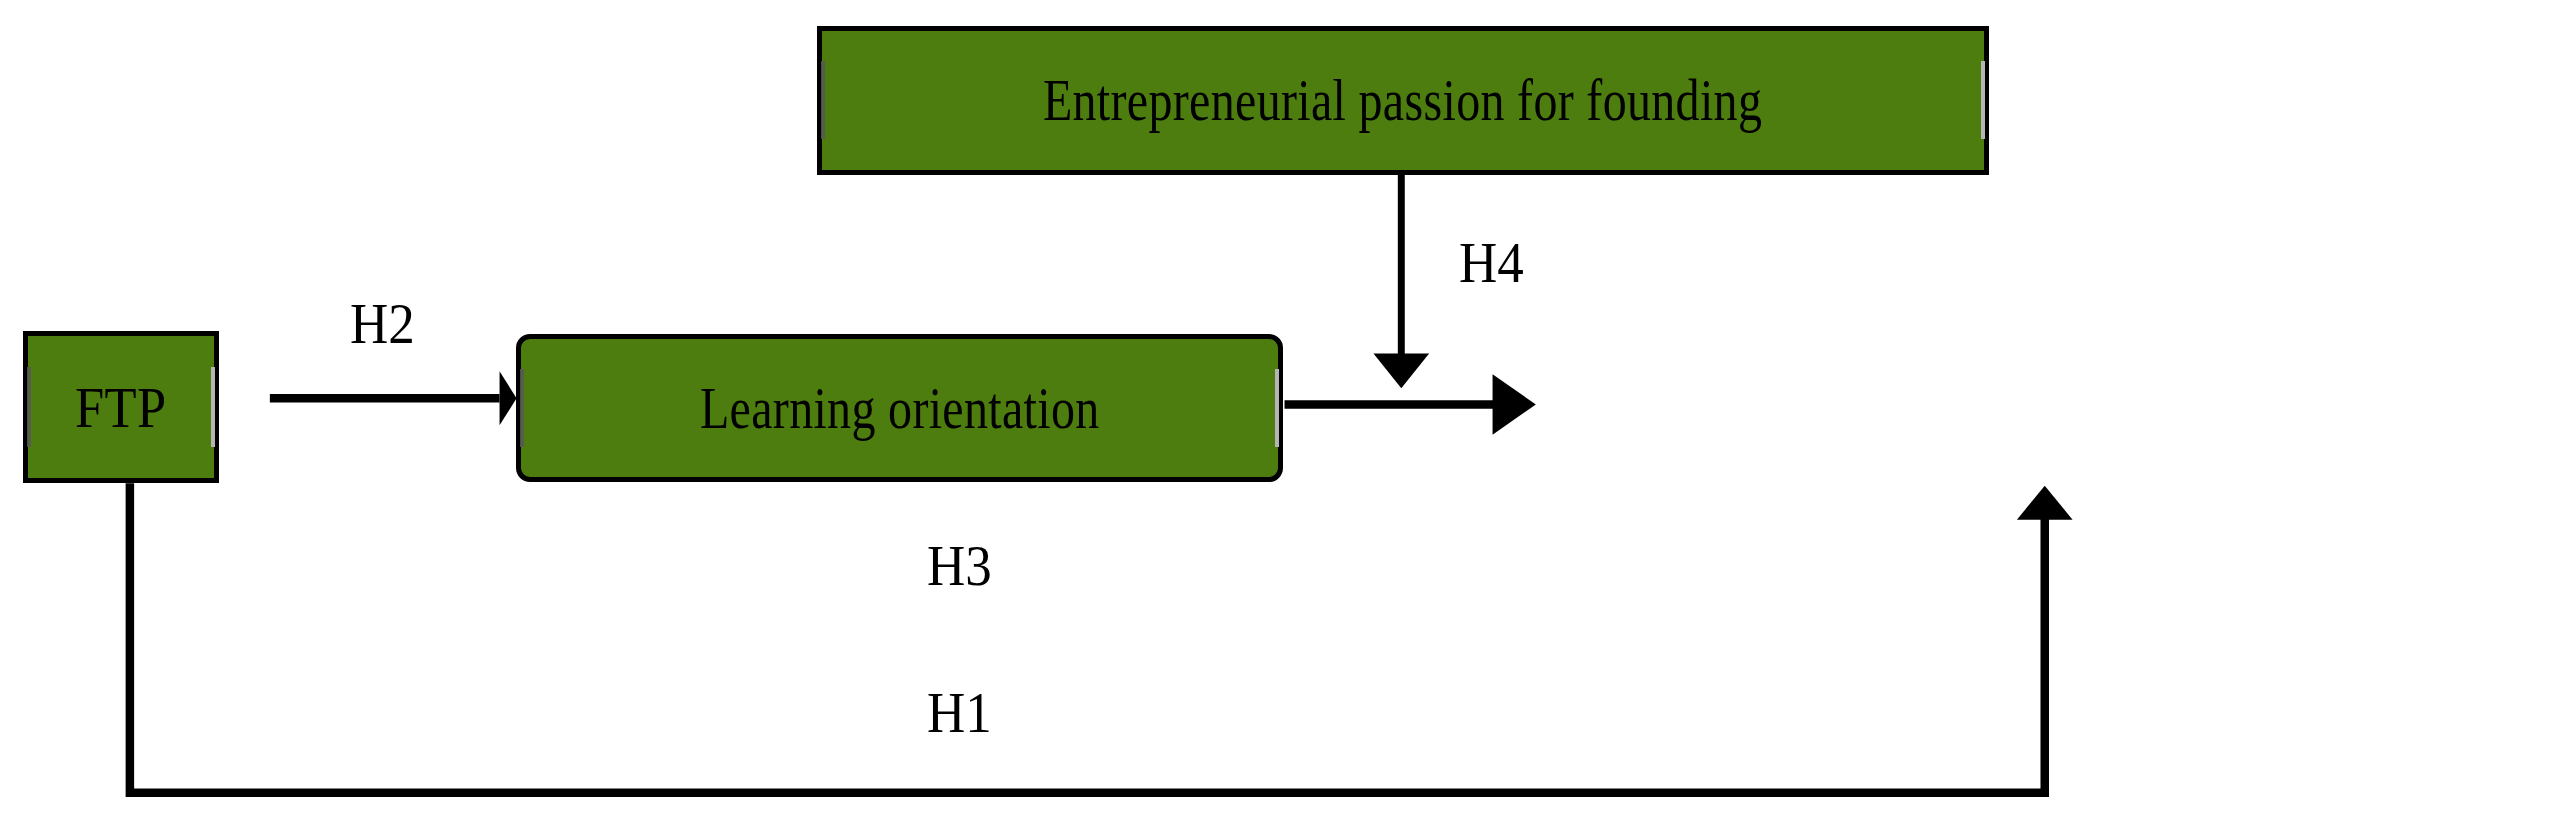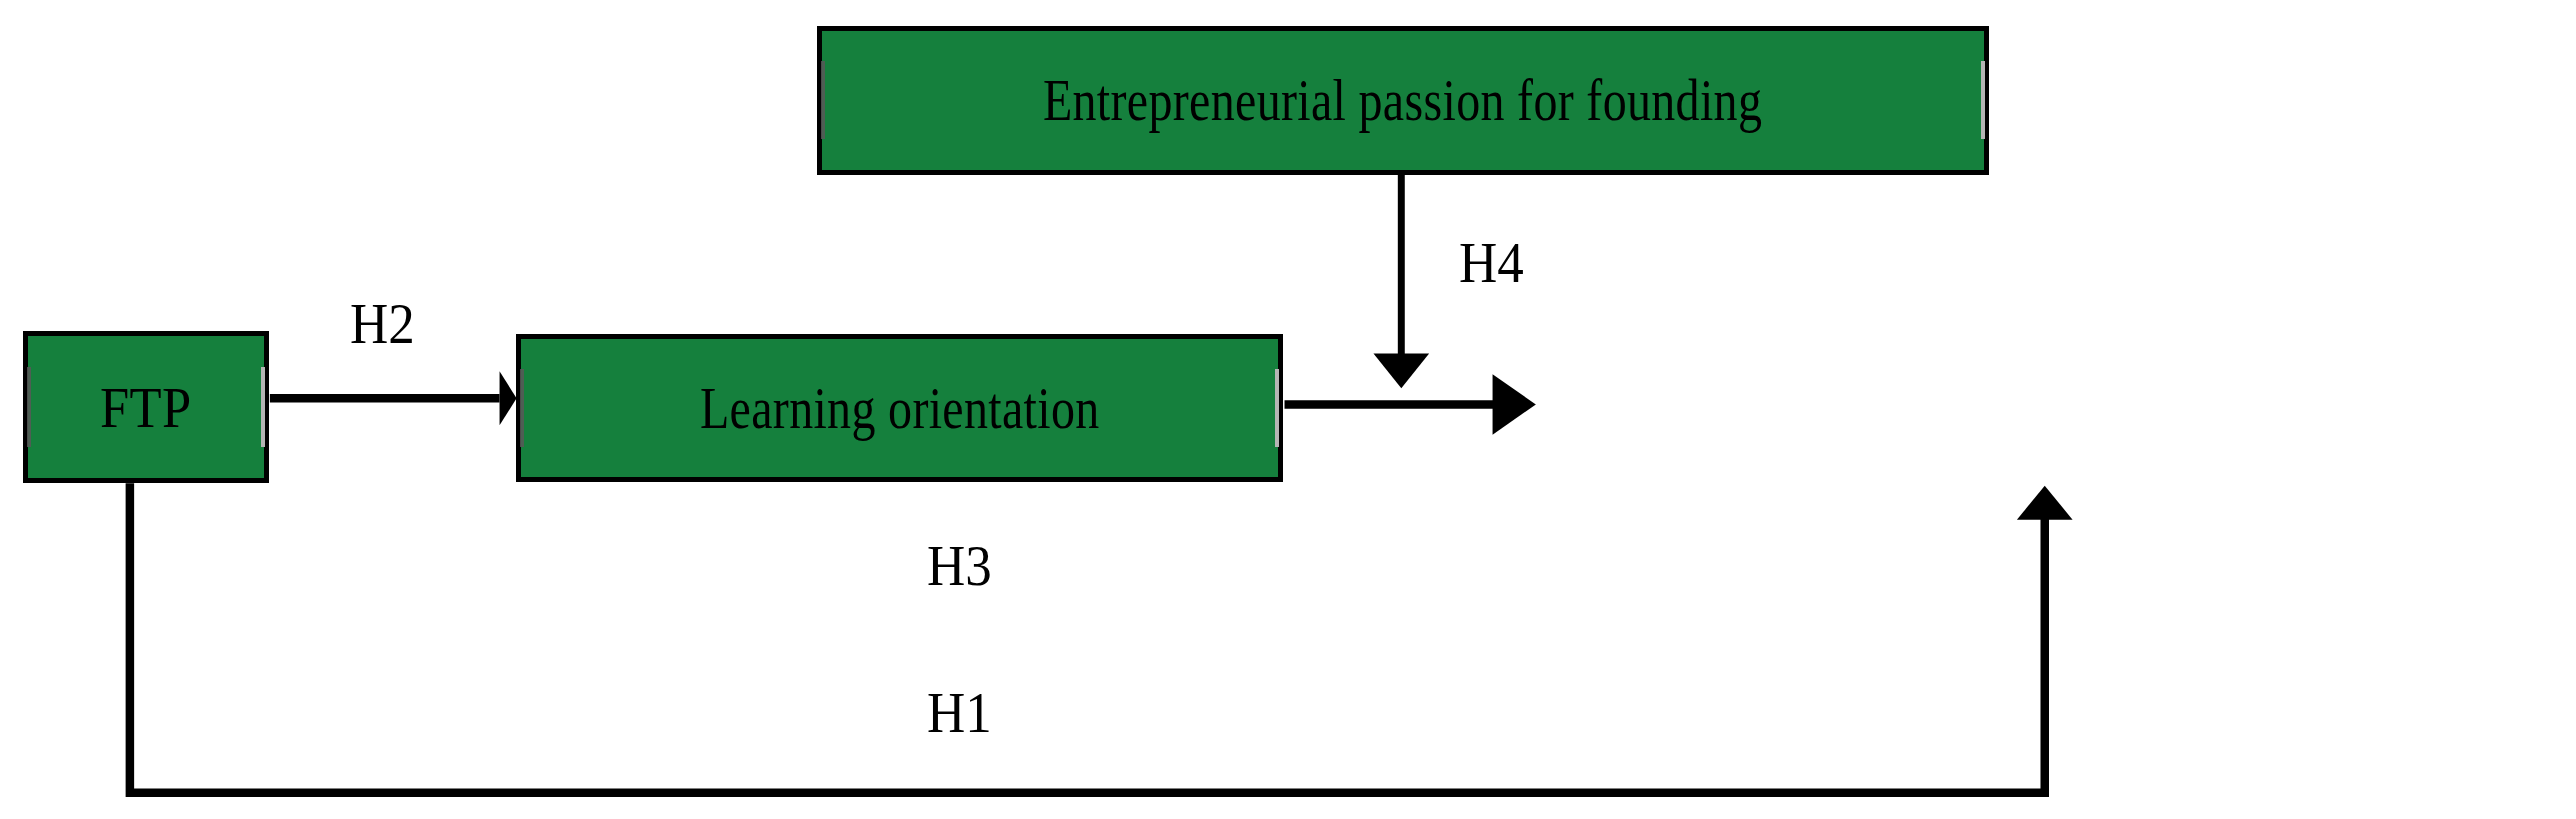--- a/index.html
+++ b/index.html
@@ -14,21 +14,21 @@
     height: 819px;
     background: #ffffff;
     overflow: hidden;
     font-family: "Liberation Serif", "DejaVu Serif", serif;
   }
 
   
   .box {
     position: absolute;
     box-sizing: border-box;
-    background: #15803d;
+    background: #4d7c0f;
     border: 5.4px solid #000000;
     display: flex;
     align-items: center;
     justify-content: center;
     text-align: center;
   }
   
   .box::before,
   .box::after {
     content: "";
@@ -50,26 +50,26 @@
     transform-origin: center center;
     letter-spacing: 0.4px;
   }
 
   #box-passion {
     left: 817px;  top: 25.5px;
     width: 1172px; height: 149px;
   }
   #box-ftp {
     left: 23px;   top: 331px;
-    width: 246px; height: 152px;
+    width: 196px; height: 152px;
   }
   #box-ftp .box-label { font-size: 57px; transform: scaleX(0.92); }
   #box-learning {
     left: 516px;  top: 334px;
-    width: 767px; height: 148px;
+    width: 767px; height: 148px; border-radius: 14px;
   }
   #box-intention {
     left: 1536px; top: 333px;
     width: 1016px; height: 149px;
   }
 
   
   .h-label {
     position: absolute;
     color: #000000;

